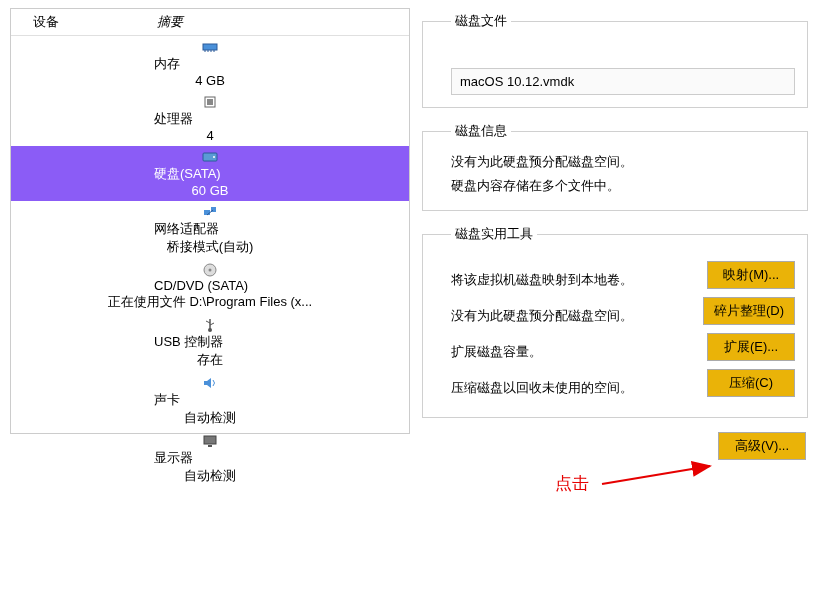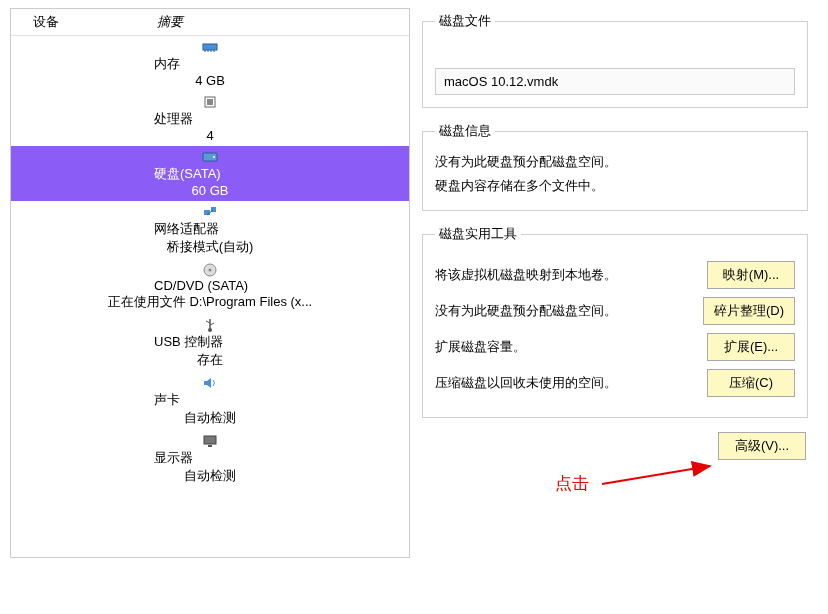--- a/index.html
+++ b/index.html
@@ -13,21 +13,21 @@
   position: relative;
 }
 .container {
   display: flex;
   gap: 12px;
   padding: 8px 10px;
 }
 .left-panel {
   width: 400px;
   border: 1px solid #ccc;
-  height: 550px;
+  height: 426px;
 }
 .table-header {
   display: flex;
   border-bottom: 1px solid #e0e0e0;
   background: #fff;
 }
 .table-header .col {
   padding: 4px 6px;
   font-weight: normal;
 }
@@ -59,49 +59,49 @@
   overflow: hidden;
   text-overflow: ellipsis;
 }
 .right-panel {
   flex: 1;
   padding: 4px 10px 0 0;
 }
 fieldset {
   border: 1px solid #d0d0d0;
   margin-bottom: 14px;
-  padding: 10px 12px 12px 12px;
+  padding: 10px 12px 12px 28px;
 }
 legend {
   padding: 0 4px;
   font-size: 13px;
 }
 .file-box {
   border: 1px solid #ccc;
   background: #fafafa;
   padding: 5px 8px;
   width: 100%;
   margin-top: 28px;
 }
 .info-line {
   padding: 3px 0;
 }
 .util-row {
   display: flex;
-  align-items: center;
+  align-items: flex-end;
   justify-content: space-between;
   margin: 8px 0;
 }
 .util-row .desc {
   flex: 1;
 }
 .btn {
   min-width: 88px;
   padding: 4px 10px;
-  background: #fef9c3;
+  background: #eab308;
   border: 1px solid #aaa;
   font-size: 13px;
   cursor: pointer;
   font-family: inherit;
 }
 .advanced-row {
   text-align: right;
   margin-top: 4px;
   padding-right: 2px;
 }

